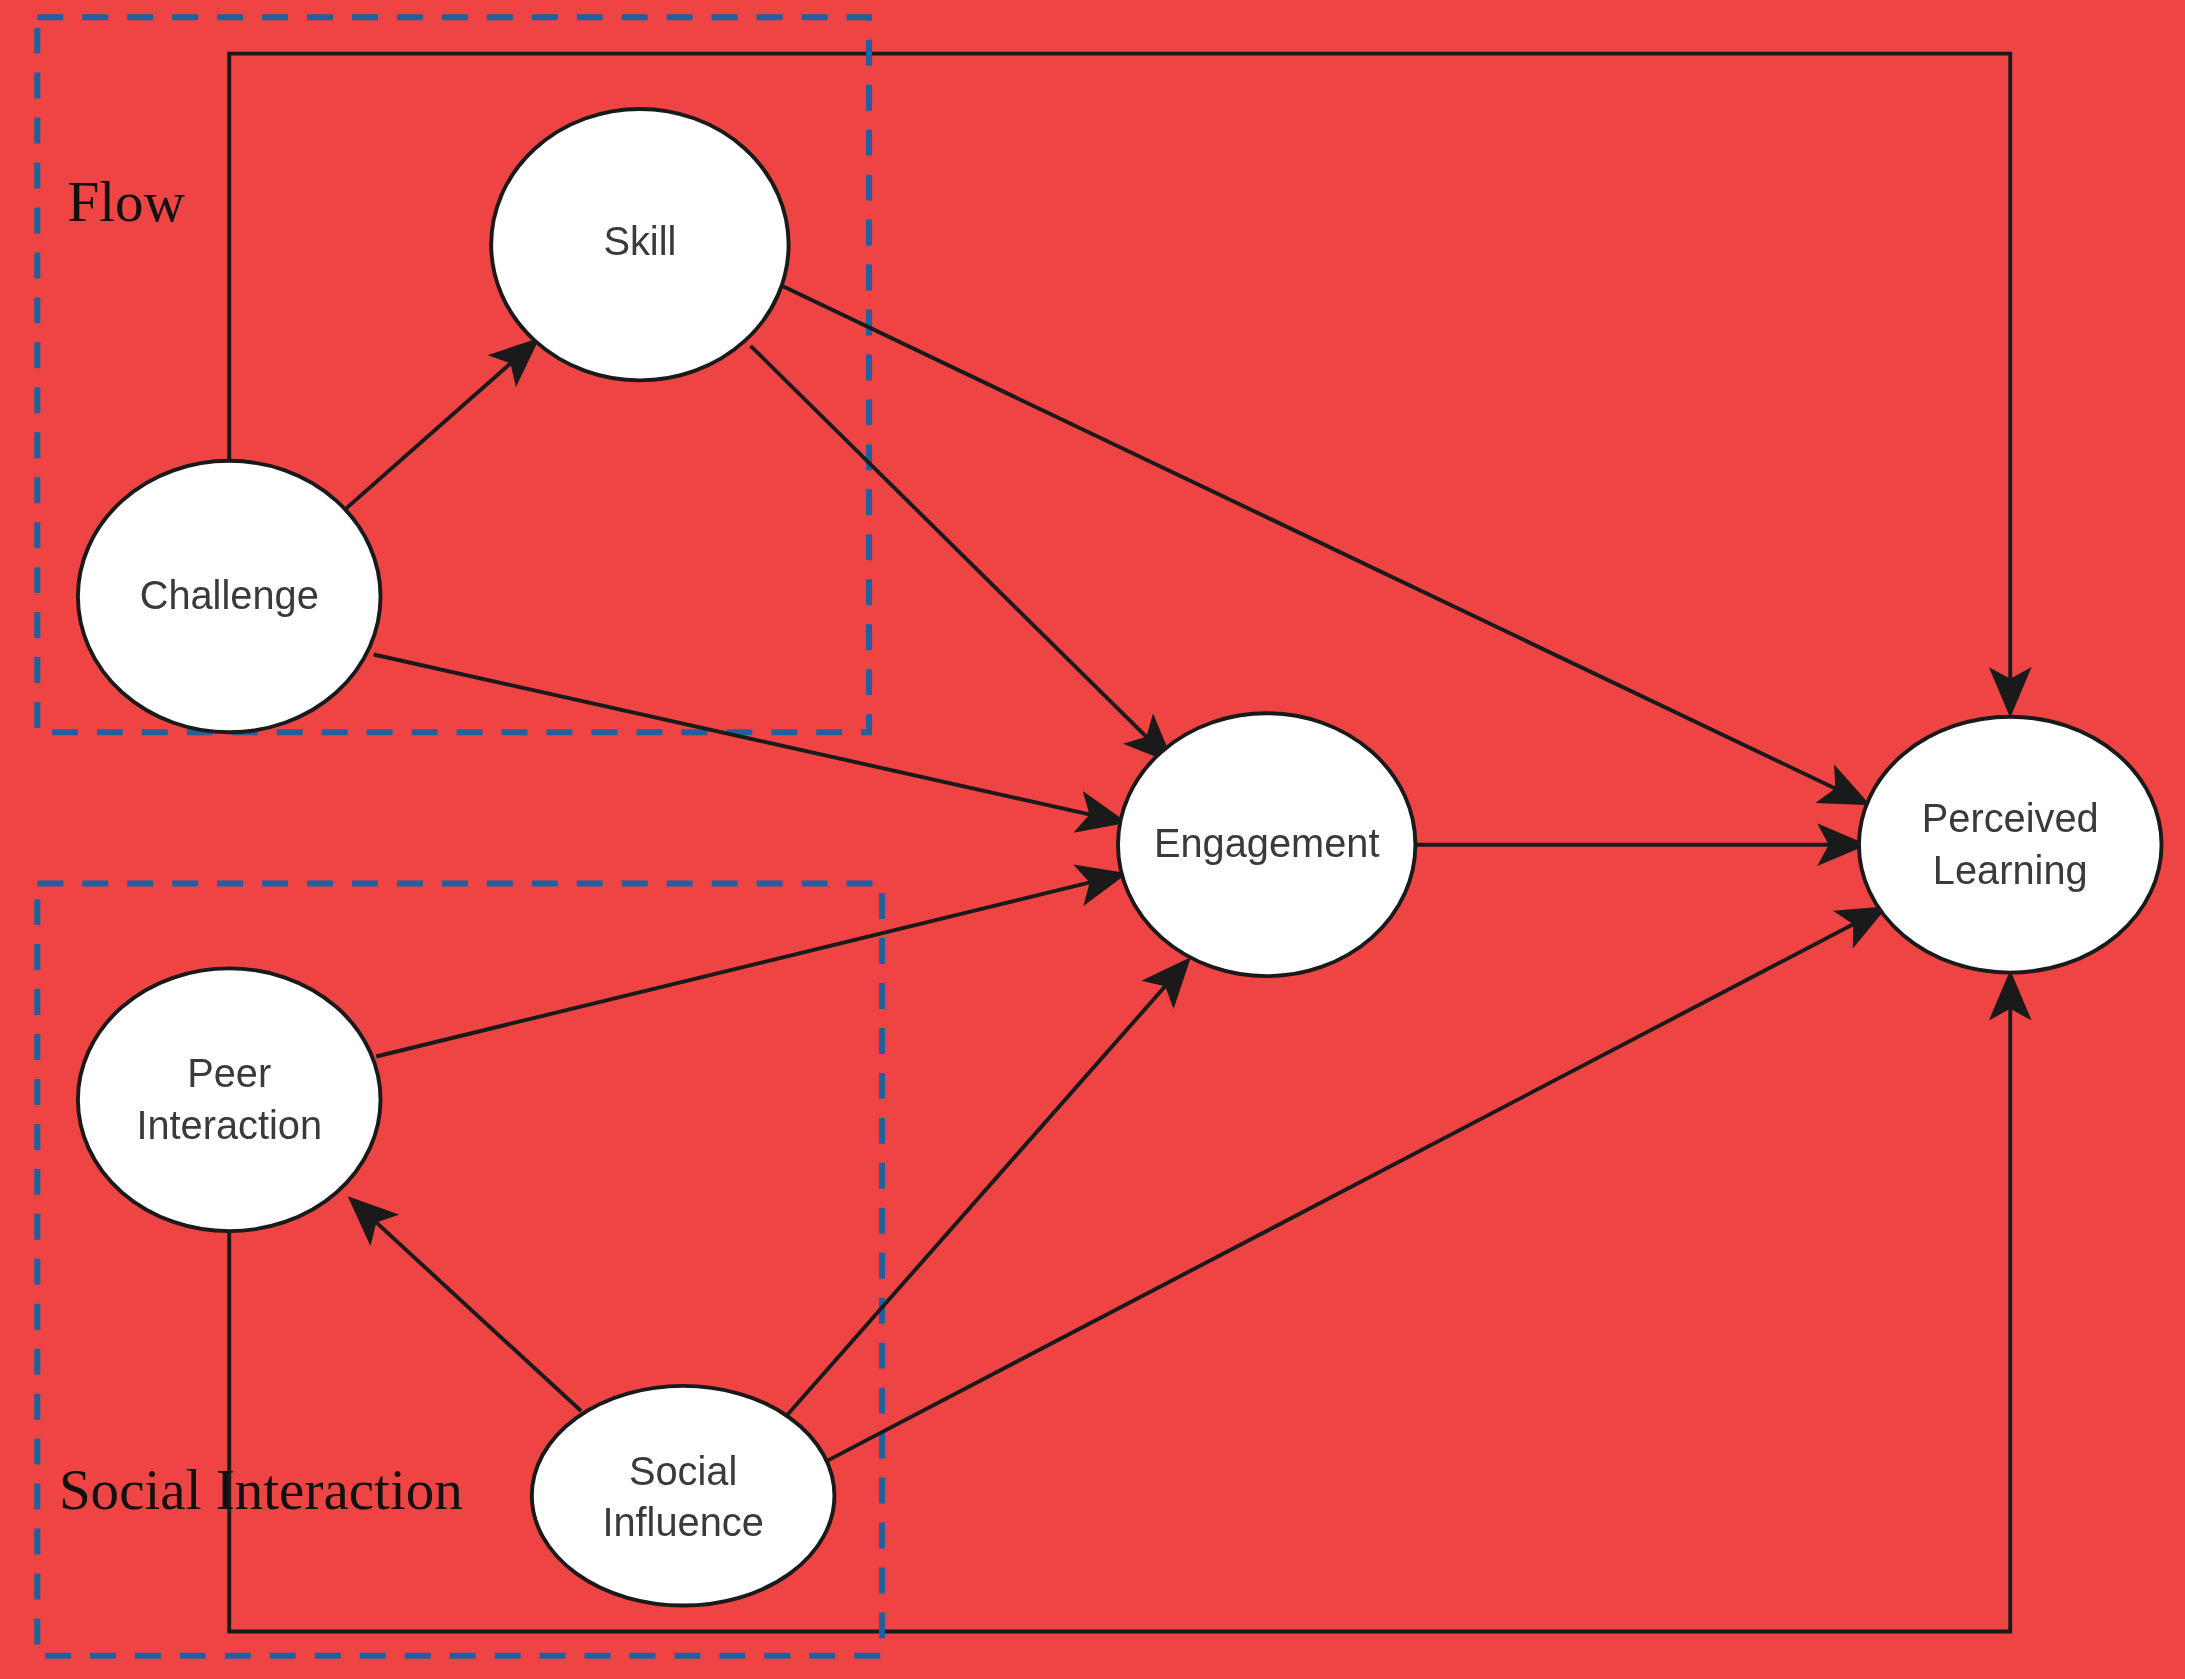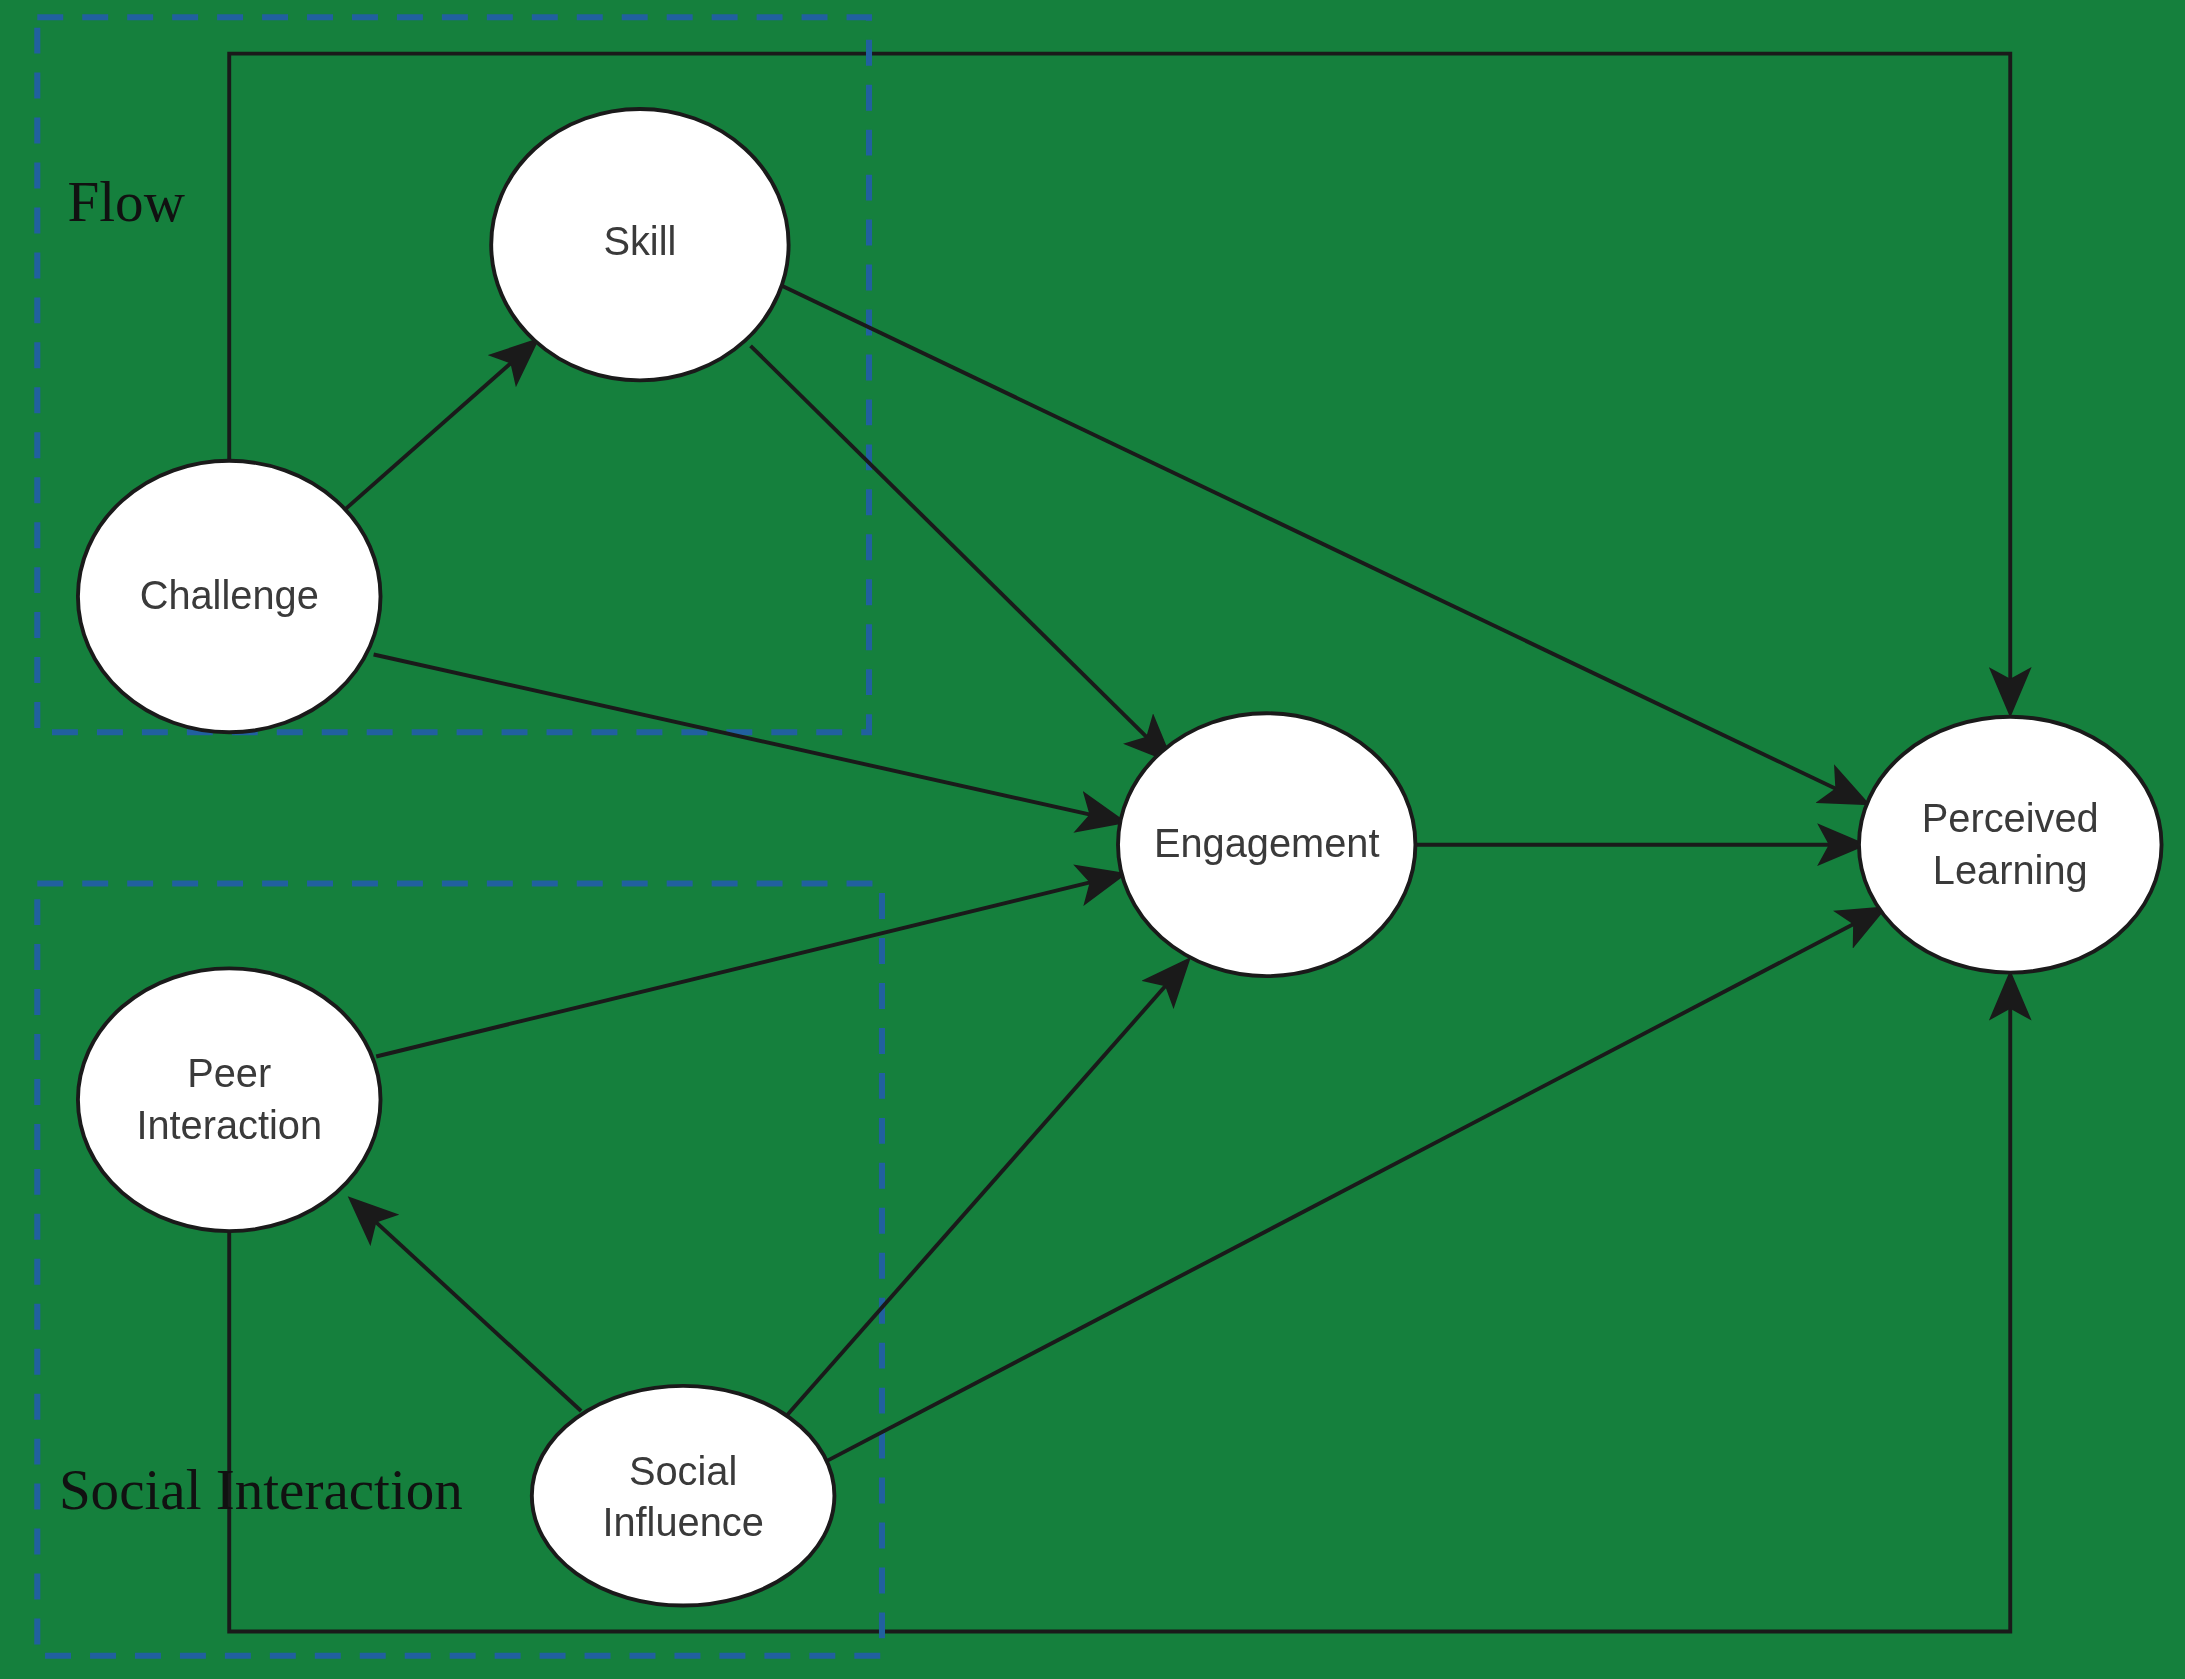--- a/index.html
+++ b/index.html
@@ -4,21 +4,21 @@
 <style>
   html, body {
     margin: 0;
     padding: 0;
     background: #ffffff;
   }
   #canvas-wrap {
     position: relative;
     width: 2185px;
     height: 1679px;
-    background: #15803d;
+    background: #ef4444;
     overflow: hidden;
   }
   svg.diagram {
     display: block;
     width: 2185px;
     height: 1679px;
   }
   .node-ellipse {
     fill: #ffffff;
     stroke: #1a1a1a;

